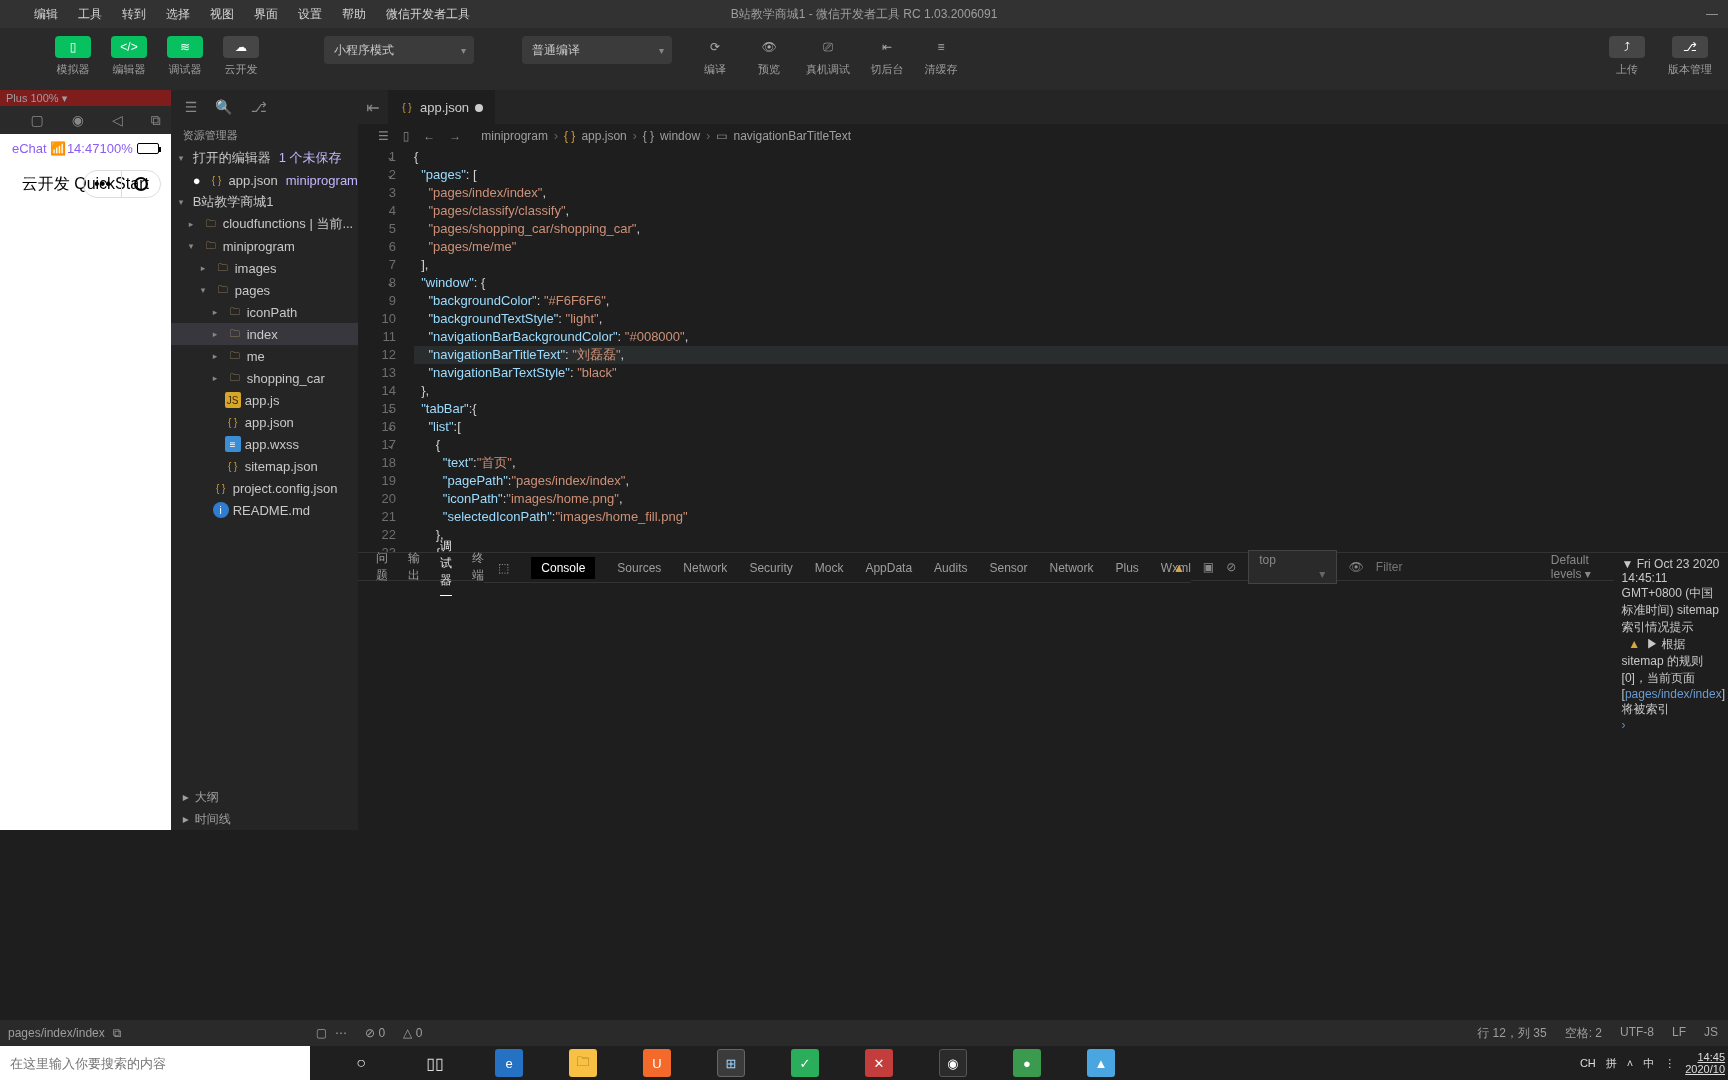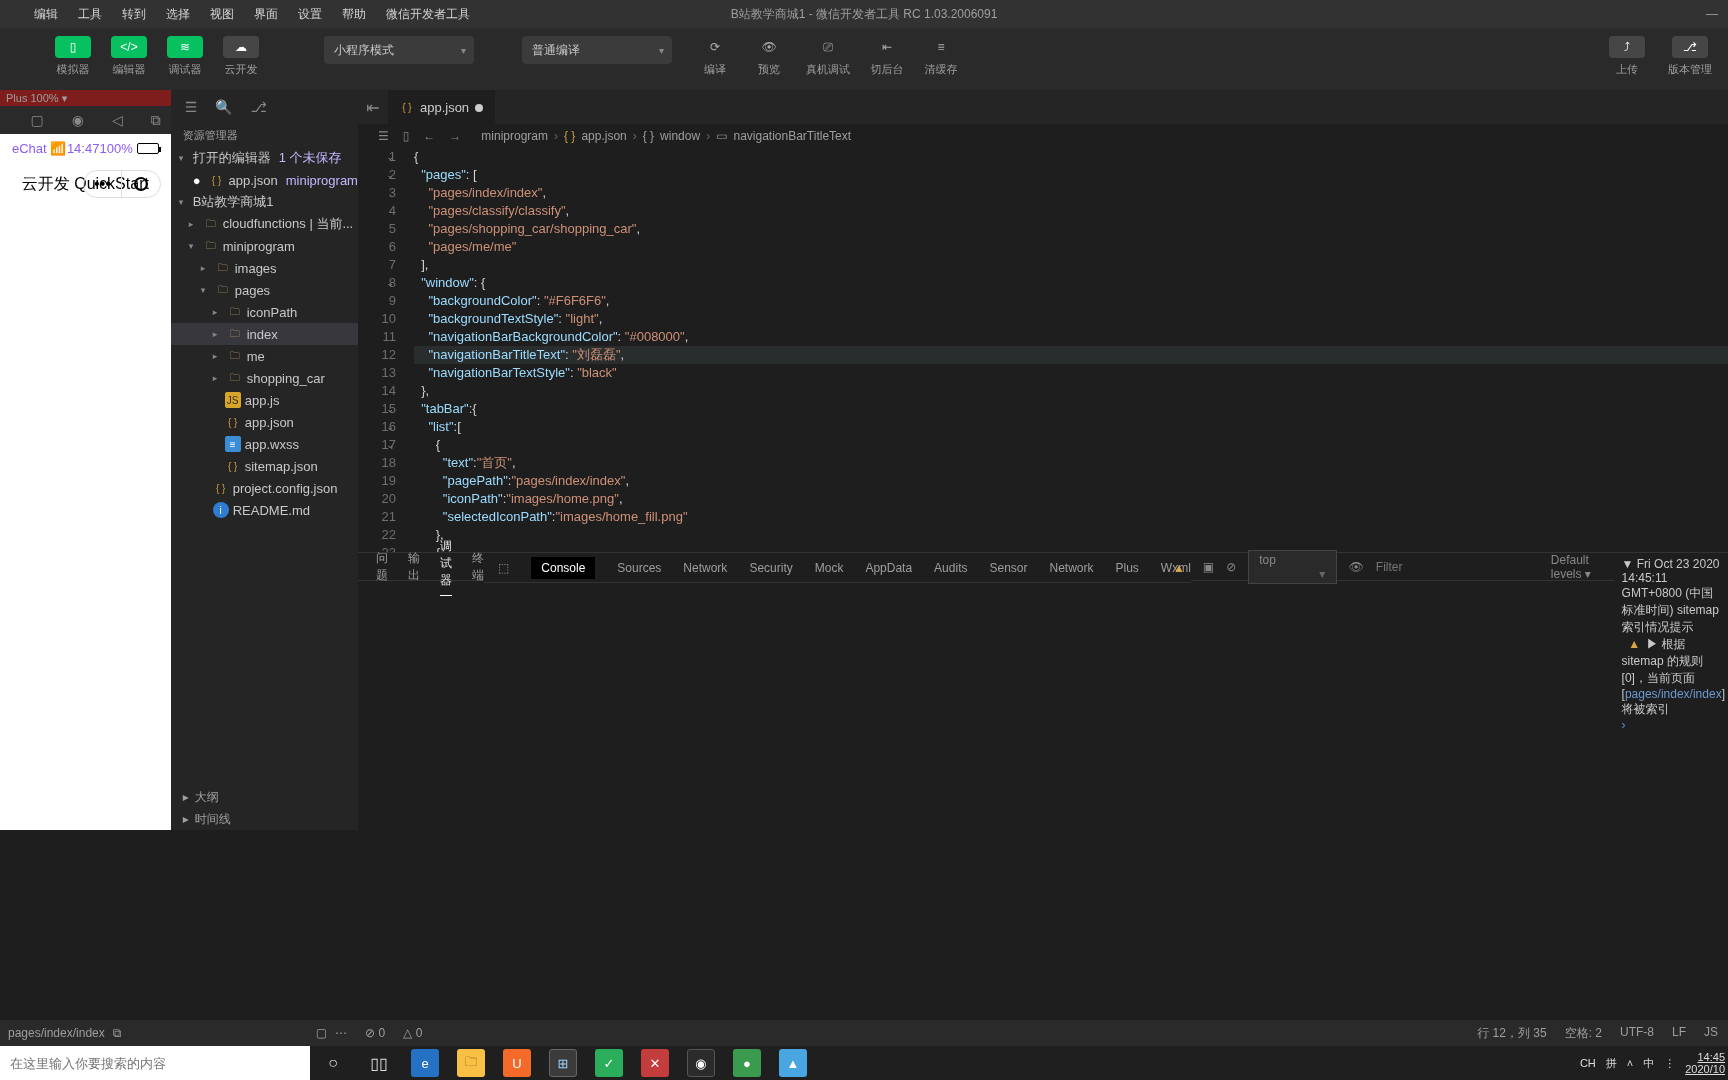--- a/index.html
+++ b/index.html
@@ -196,21 +196,21 @@
 .edstatus {
   position:absolute; left:355px; right:0; bottom:34px; height:26px;
   background:#2a2a2a; color:#9e9e9e; font-size:12px;
   display:flex;align-items:center; padding:0 10px; gap:18px;
 }
 .edstatus .right { margin-left:auto; display:flex; gap:18px; }
 
 
 .taskbar {
   position:absolute; left:0; right:0; bottom:0; height:34px;
-  background:#1f1f1f; display:flex; align-items:center;
+  background:#1f1f1f; display:flex; align-items:center;gap:28px;
 }
 .taskbar .search {
   width:310px; height:34px; background:#fff;
   display:flex;align-items:center;padding-left:10px;
 }
 .taskbar .search input { border:none;outline:none;font-size:13px;width:100%;color:#666; }
 .taskbar .ticon { width:46px;height:34px;display:flex;align-items:center;justify-content:center;color:#ddd; }
 .taskbar .tray { margin-left:auto;display:flex;align-items:center;gap:10px;padding-right:3px;color:#ddd;font-size:11px; }
 .taskbar .tray .time { text-align:right; line-height:12px;text-decoration:underline; }
 

